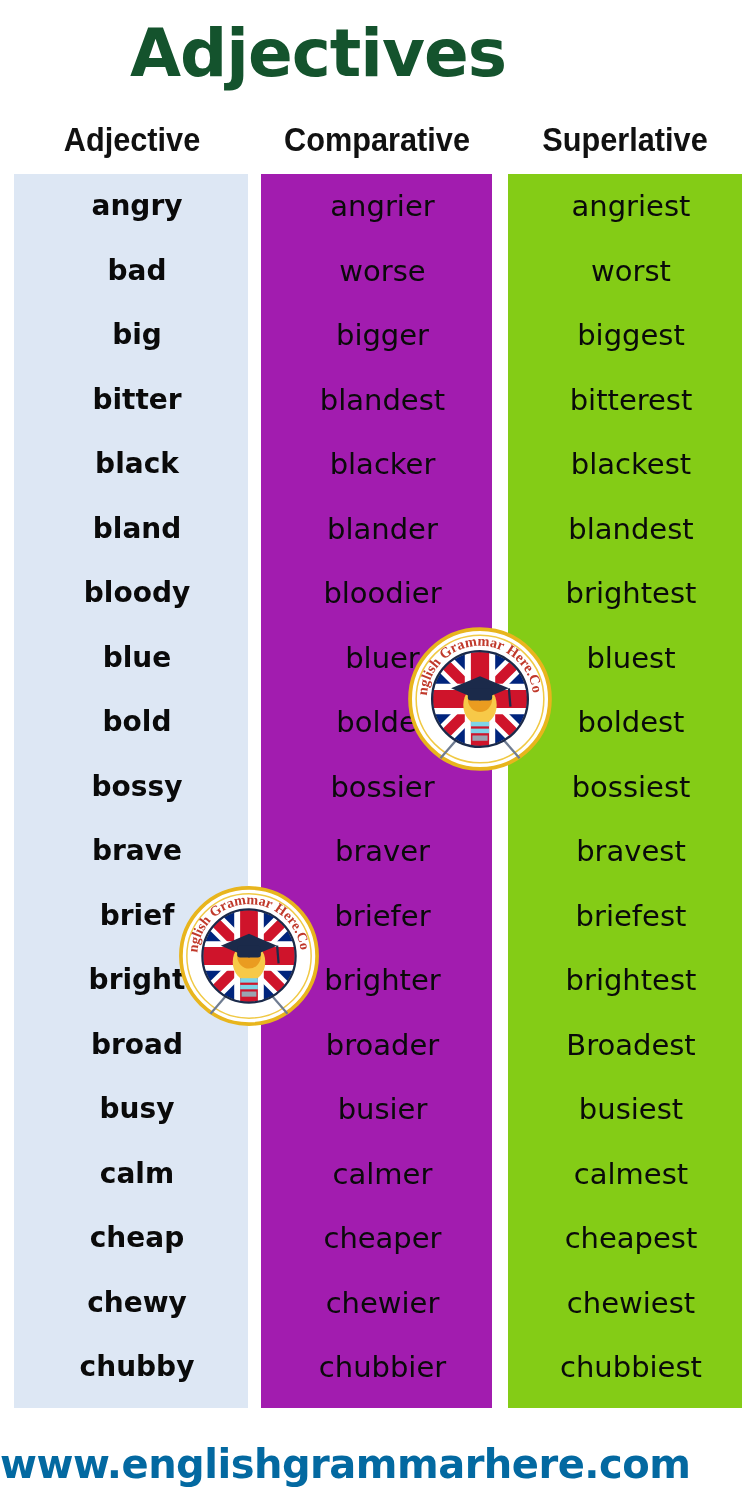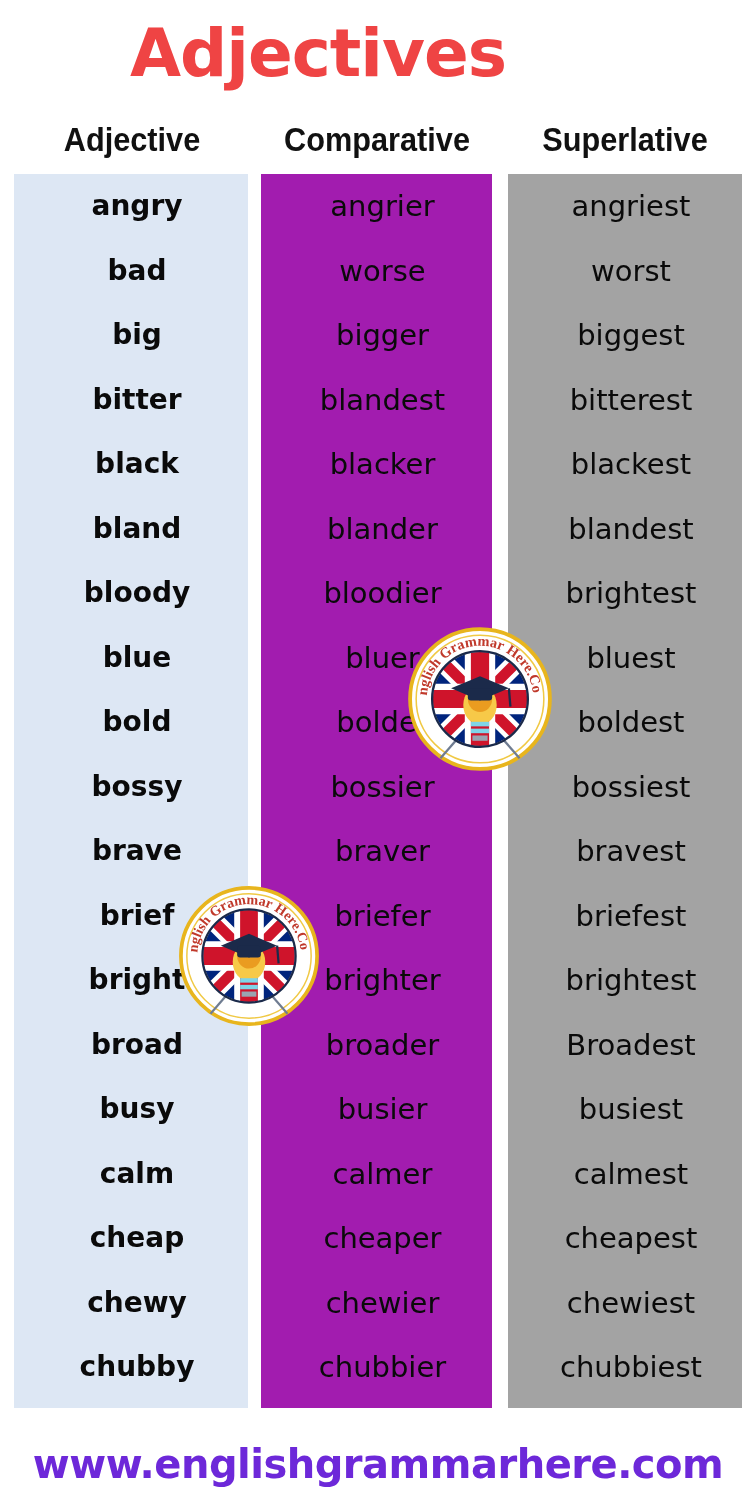--- a/index.html
+++ b/index.html
@@ -21,21 +21,21 @@
     position: absolute;
     top: 14px;
     left: 0;
     width: 636px;
     text-align: center;
     font-family: "DejaVu Sans", sans-serif;
     font-weight: bold;
     font-size: 66px;
     line-height: 80px;
     letter-spacing: -1px;
-    color: #ef4444;
+    color: #14532d;
     white-space: nowrap;
   }
 
   
   .header-row {
     position: absolute;
     top: 118px;
     left: 0;
     width: 631px;
     height: 46px;
@@ -66,21 +66,21 @@
   }
   .column {
     position: absolute;
     top: 0;
     height: 1234px;
     box-sizing: border-box;
     padding-left: 12px;
   }
   .column.c1 { left: 14px;  width: 234px; background: #dde7f4; }
   .column.c2 { left: 261px; width: 231px; background: #a21caf; }
-  .column.c3 { left: 508px; width: 234px; background: #a3a3a3; }
+  .column.c3 { left: 508px; width: 234px; background: #84cc16; }
 
   .cell {
     height: 64.5px;
     line-height: 64.5px;
     text-align: center;
     font-family: "DejaVu Sans", sans-serif;
     font-size: 29px;
     color: #0a0a0a;
     white-space: nowrap;
     overflow: hidden;
@@ -88,27 +88,26 @@
   .column.c1 .cell { font-weight: bold; font-size: 28px; }
   .column.c2 .cell,
   .column.c3 .cell { font-weight: normal; font-size: 29px; }
 
   
   .site-footer {
     position: absolute;
     top: 1438px;
     left: 0;
     width: 756px;
-    text-align: center;
     font-family: "DejaVu Sans", sans-serif;
     font-weight: bold;
     font-size: 40px;
     line-height: 52px;
     letter-spacing: -0.5px;
-    color: #6d28d9;
+    color: #0369a1;
     white-space: nowrap;
   }
 
   
   .watermark {
     position: absolute;
     pointer-events: none;
   }
   .watermark svg { display: block; }
   .wm-a { left: 404px; top: 623px; width: 152px; height: 152px; }

